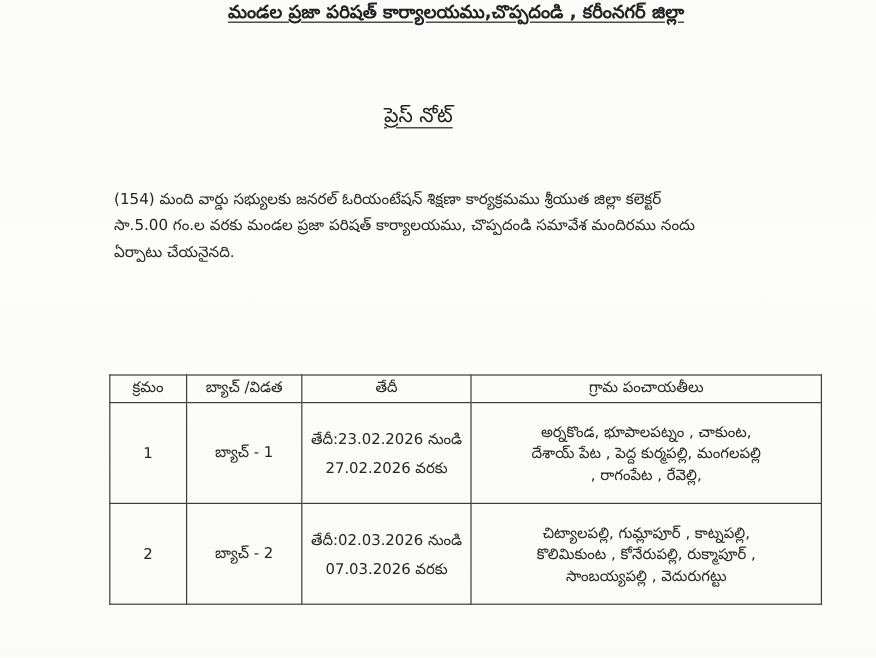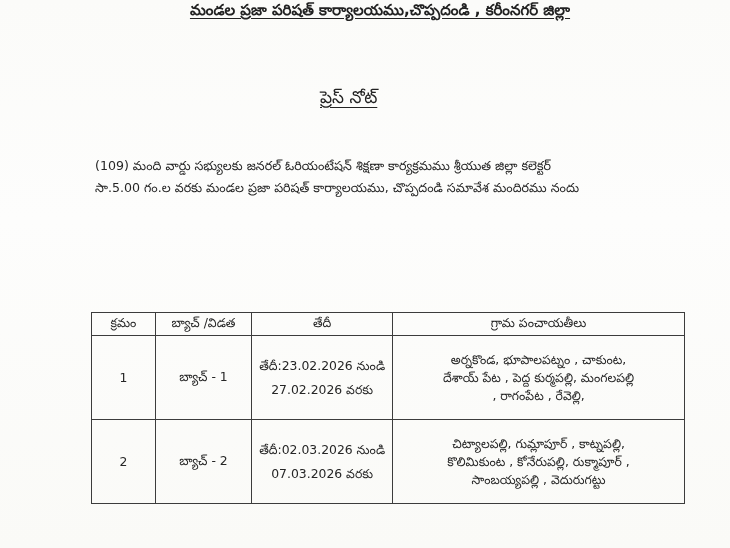--- a/index.html
+++ b/index.html
@@ -113,22 +113,23 @@
 <body>
 
 <div class="page">
 
   <div class="office-title">మండల ప్రజా పరిషత్ కార్యాలయము,చొప్పదండి , కరీంనగర్ జిల్లా</div>
 
 
   <div class="press-note-title">ప్రెస్ నోట్</div>
 
   <div class="body-para">
-    <span class="line">(109) మంది  వార్డు సభ్యులకు జనరల్ ఓరియంటేషన్  శిక్షణా కార్యక్రమము శ్రీయుత జిల్లా కలెక్టర్</span>
+    <span class="line">(154) మంది  వార్డు సభ్యులకు జనరల్ ఓరియంటేషన్  శిక్షణా కార్యక్రమము శ్రీయుత జిల్లా కలెక్టర్</span>
     <span class="line">సా.5.00 గం.ల వరకు   మండల ప్రజా పరిషత్ కార్యాలయము, చొప్పదండి  సమావేశ మందిరము నందు</span>
+    <span class="line">ఏర్పాటు చేయనైనది.</span>
   </div>
 
   <table class="schedule">
     <thead>
       <tr>
         <th class="col-sno">క్రమం</th>
         <th class="col-batch">బ్యాచ్ /విడత</th>
         <th class="col-date">తేదీ</th>
         <th class="col-villages">గ్రామ పంచాయతీలు</th>
       </tr>

